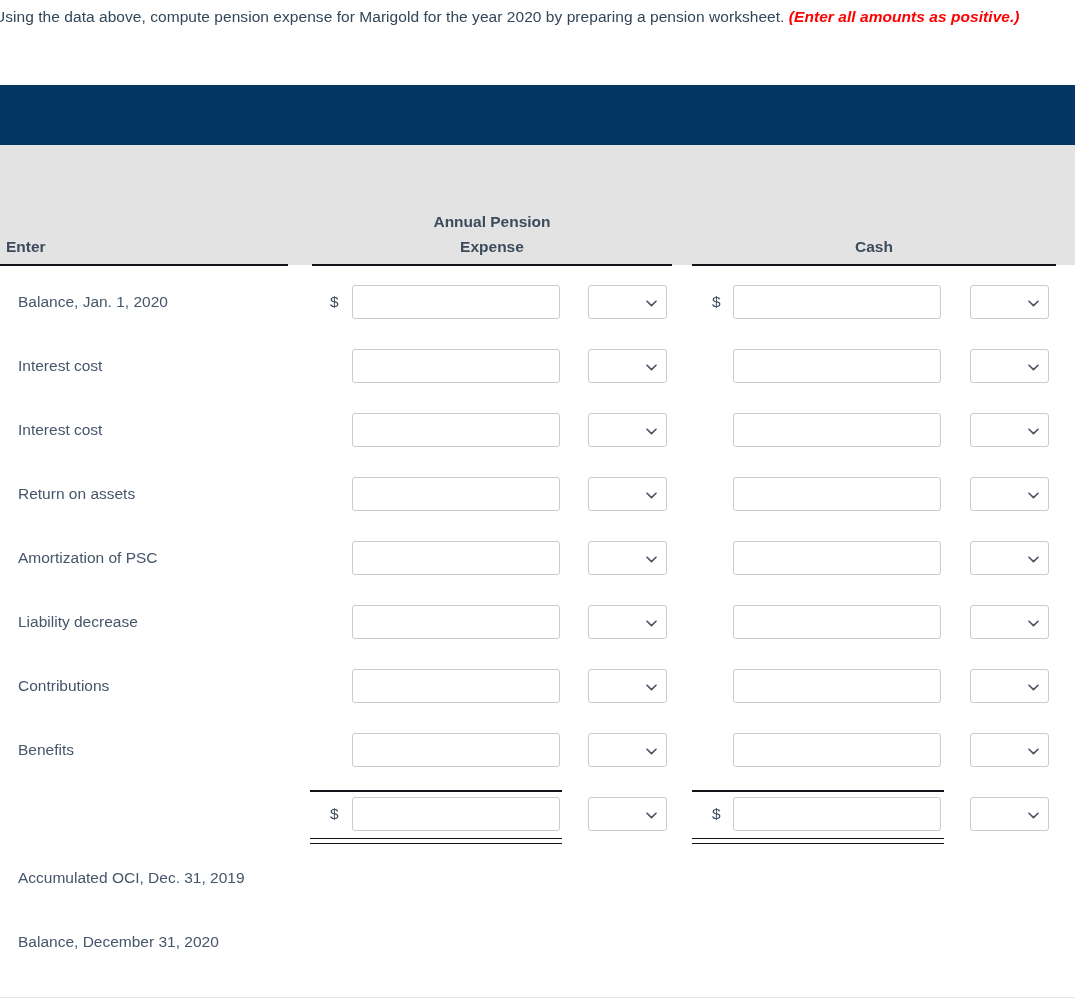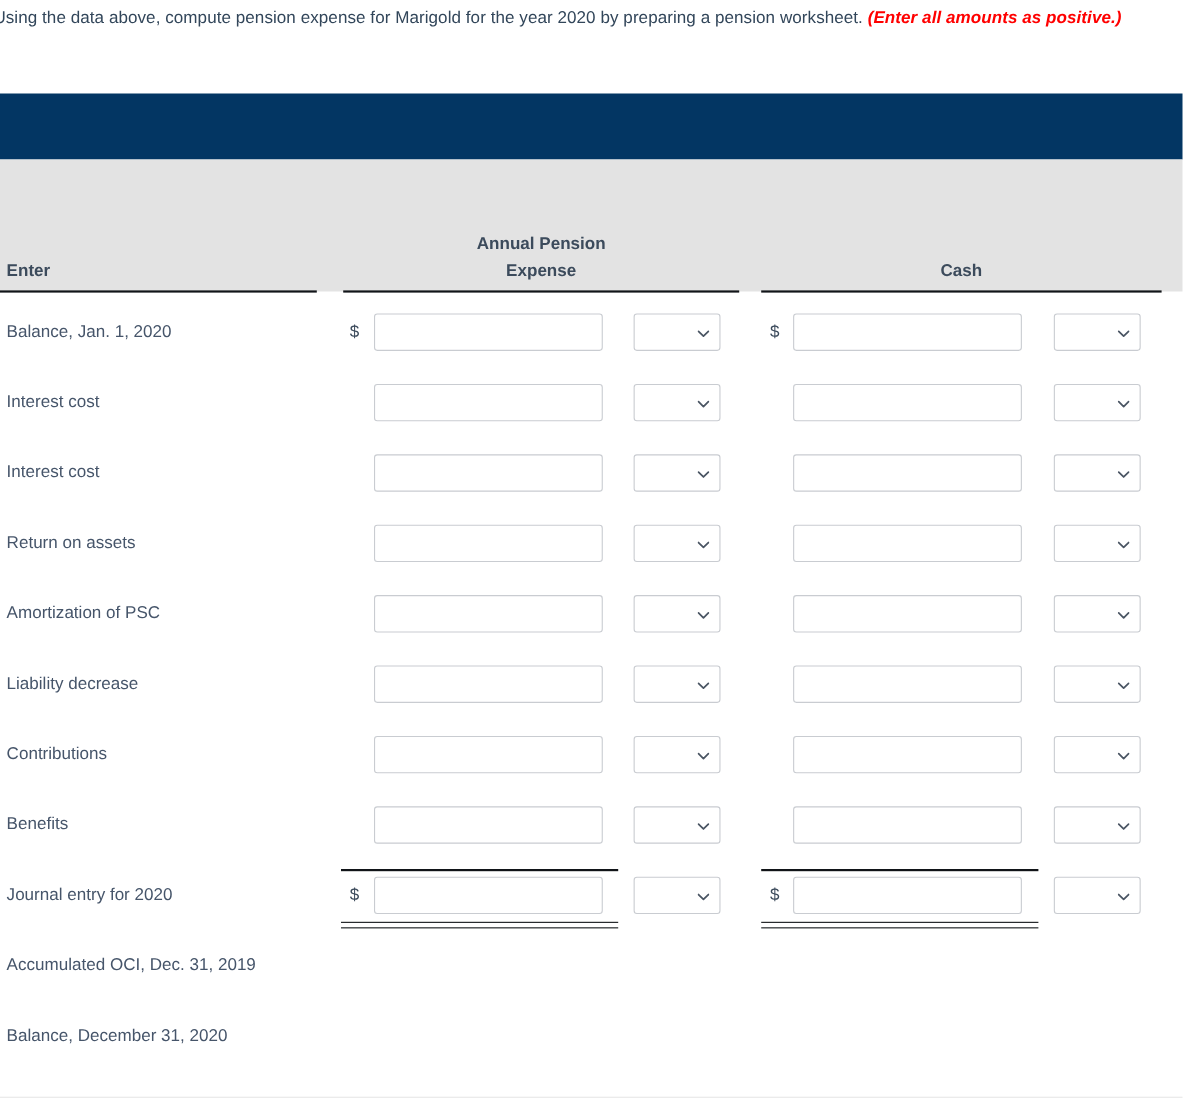--- a/index.html
+++ b/index.html
@@ -84,21 +84,21 @@
     height: 2px;
     background: #111418;
   }
   .head-rule.r-items { left: 0px;   width: 288px; }
   .head-rule.r-ape   { left: 312px; width: 360px; }
   .head-rule.r-cash  { left: 692px; width: 364px; }
 
   
   .row {
     position: absolute;
-    left: 0;
+    left: 12px;
     width: 897px;
     height: 64px;
   }
   .row-label {
     position: absolute;
     left: 6px;
     top: 0;
     height: 64px;
     line-height: 64px;
     font-size: 15.5px;
@@ -359,21 +359,20 @@
       <input type="text" class="cell-input i-cash" placeholder="" style="">
       <div class="cell-select s-cash">
         <span class="chev">
           <svg viewBox="0 0 11 11" width="11" height="11">
             <path d="M1 3.2 L5.5 7.6 L10 3.2" fill="none" stroke="#4a5563" stroke-width="1.6" stroke-linecap="round" stroke-linejoin="round"></path>
           </svg>
         </span>
       </div>
     </div>
     <div class="row" style="top: 782px;">
-      <div class="row-label">Journal entry for 2020</div>
       <span class="dollar d-ape">$</span>
       <input type="text" class="cell-input i-ape" placeholder="" style="">
       <div class="cell-select s-ape">
         <span class="chev">
           <svg viewBox="0 0 11 11" width="11" height="11">
             <path d="M1 3.2 L5.5 7.6 L10 3.2" fill="none" stroke="#4a5563" stroke-width="1.6" stroke-linecap="round" stroke-linejoin="round"></path>
           </svg>
         </span>
       </div>
       <span class="dollar d-cash">$</span>

